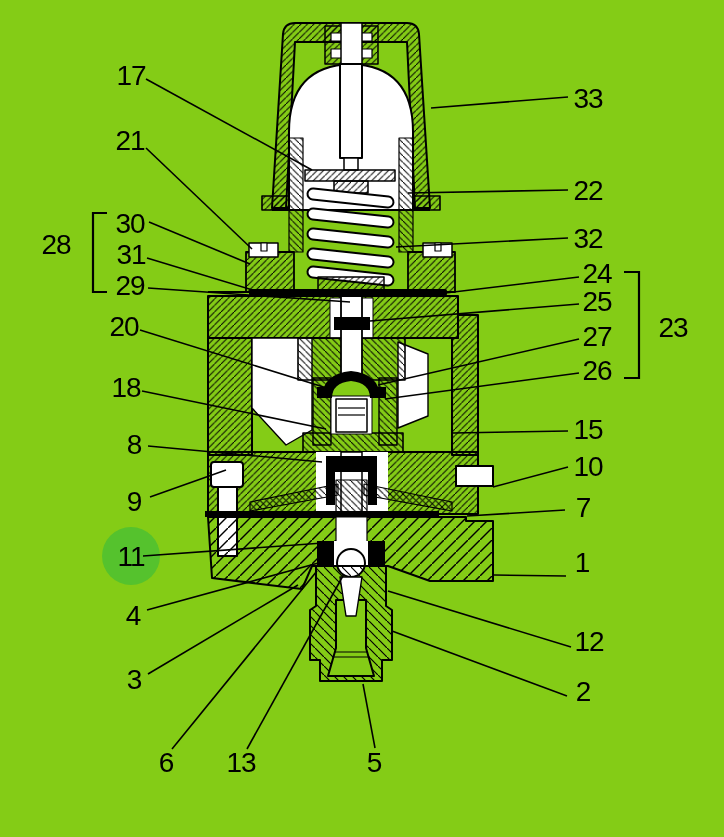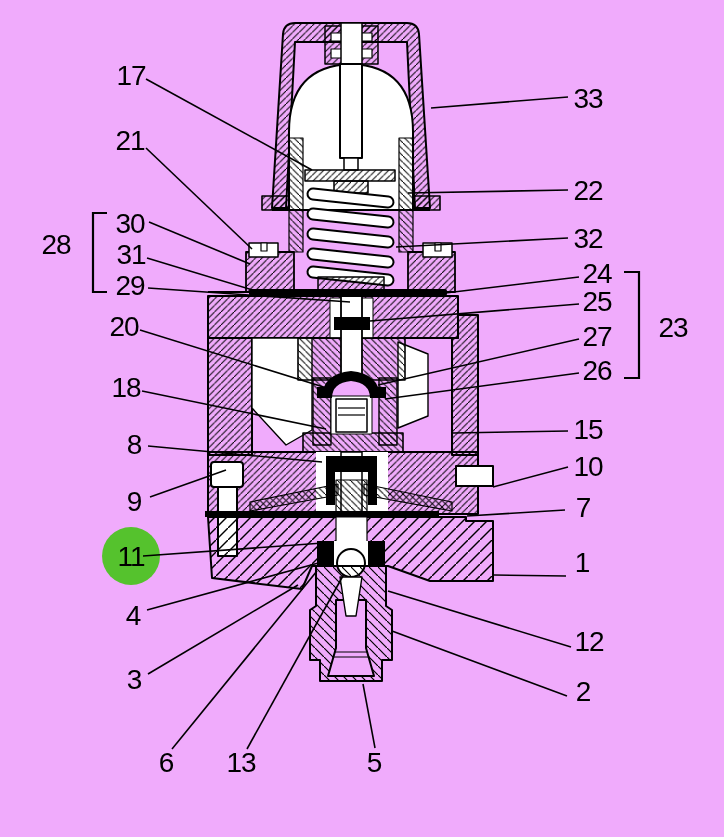--- a/index.html
+++ b/index.html
@@ -1,16 +1,16 @@
 <!DOCTYPE html>
 <html><head>
 <meta charset="utf-8">
 <style>
   html,body{margin:0;padding:0;background:#ffffff;}
-  #stage{position:relative;width:724px;height:837px;background:#f0abfc;overflow:hidden;}
+  #stage{position:relative;width:724px;height:837px;background:#84cc16;overflow:hidden;}
   svg{display:block;}
   text.part-label{
     font-family:"Liberation Sans","DejaVu Sans",sans-serif;
     font-size:28px;
     letter-spacing:-1px;
     fill:#000000;
   }
 </style>
 </head>
 <body>

